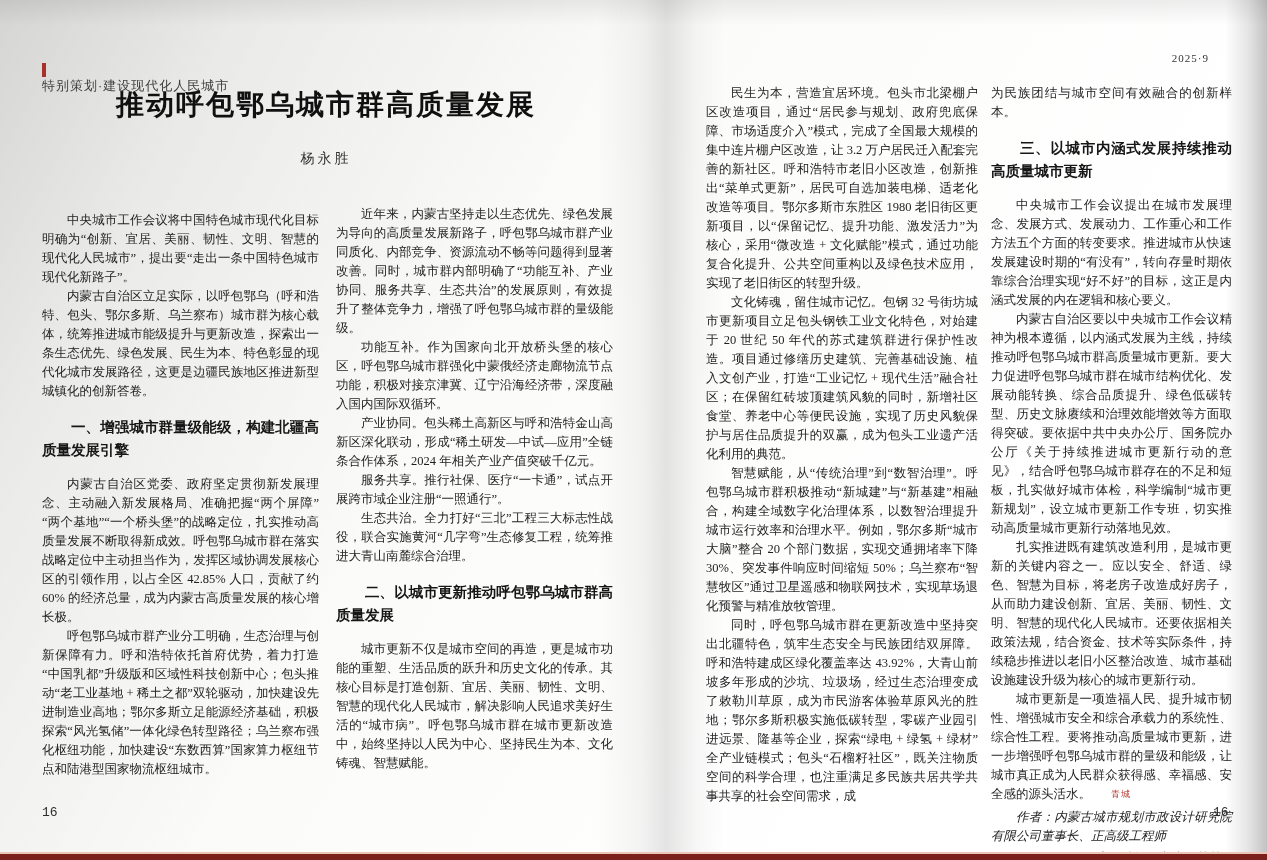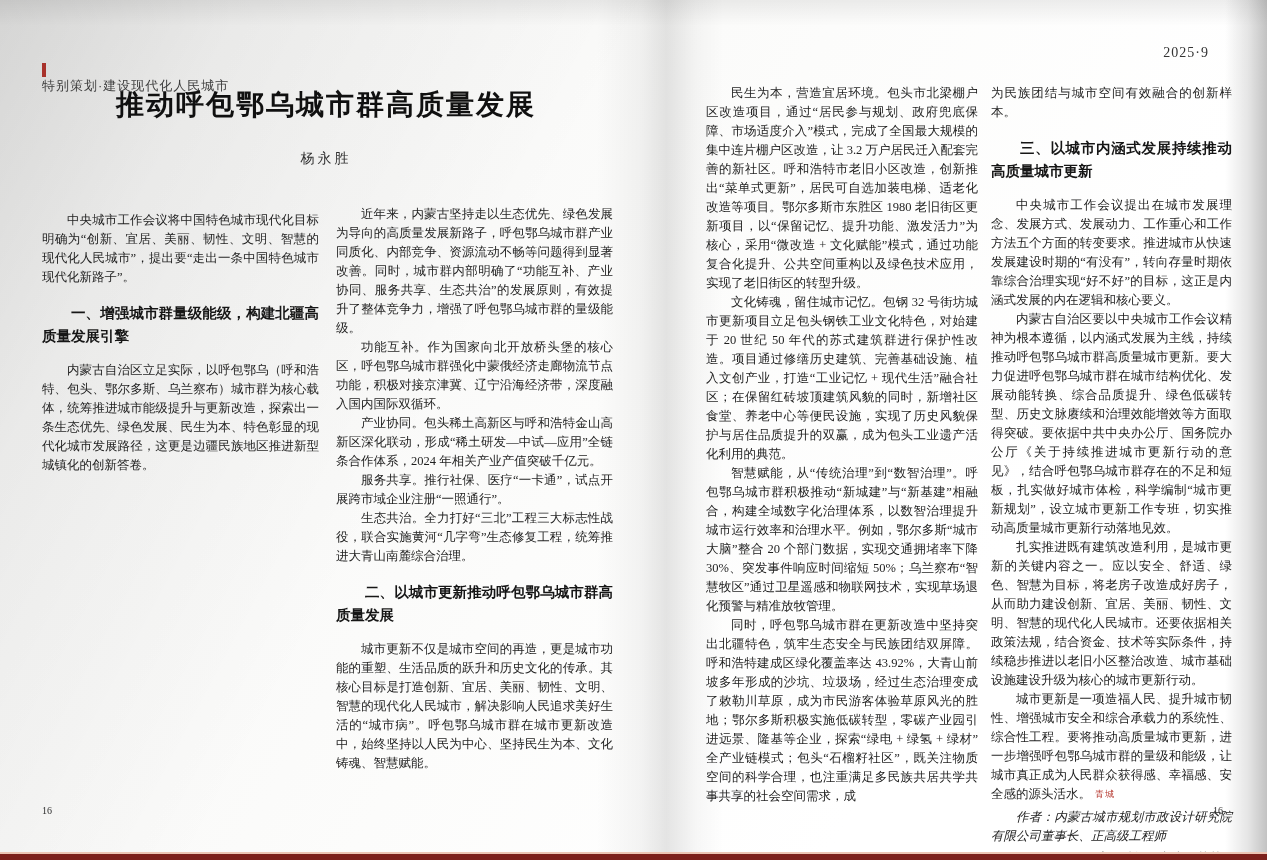--- a/index.html
+++ b/index.html
@@ -24,66 +24,68 @@
     background:linear-gradient(90deg, rgba(0,0,0,0) 0%, rgba(0,0,0,0.10) 55%, rgba(0,0,0,0.24) 100%);
   }
   .bottom-band{
     position:absolute;left:0;right:0;bottom:0;height:6px;
     background:#7c201b;border-top:2px solid #ecc5b4;
   }
   
   .kicker{position:absolute;left:42px;top:63px;display:flex;
     font-family:"Liberation Sans","DejaVu Sans",sans-serif;font-size:13px;color:#3d3d3d;letter-spacing:1px;flex-direction:column;}
   .kicker-bar{display:inline-block;width:4px;height:14px;background:#a8322b;margin-right:6px;}
-  .issue{position:absolute;right:58px;top:45px;font-size:14px;color:#333;letter-spacing:1px;}
+  .issue{position:absolute;right:58px;top:52px;font-size:11px;color:#333;letter-spacing:1px;}
   
   .title{position:absolute;left:40px;top:86px;width:572px;text-align:center;
     font-family:"Liberation Sans","DejaVu Sans",sans-serif;font-weight:bold;
     font-size:28px;color:#101010;letter-spacing:2px;}
   .author{position:absolute;left:40px;top:150px;width:572px;text-align:center;
     font-size:14px;color:#2f2f2f;letter-spacing:3px;}
   
   .col{position:absolute;font-size:12.5px;line-height:19px;color:#1e1e1e;}
   #col-0{left:42px;top:211px;width:277px;}
   #col-1{left:336px;top:205px;width:277px;}
   #col-2{left:706px;top:84px;width:272px;}
   #col-3{left:991px;top:84px;width:241px;}
   .blk{margin:0;}
   .blk.p{text-indent:2em;text-align:justify;}
   .blk.p.noindent{text-indent:0;}
   .blk.h{font-family:"Liberation Sans","DejaVu Sans",sans-serif;font-weight:bold;
     font-size:14.5px;line-height:23px;color:#161616;text-indent:2em;text-align:justify;
     margin:15px 0 13px 0;}
   .blk.note{font-style:italic;text-indent:2em;text-align:justify;margin-top:4px;color:#222;}
   .blk.note-right{font-style:italic;text-align:right;margin-top:3px;color:#222;}
-  .endmark{color:#b5372e;font-size:9px;letter-spacing:1px;margin-left:4px;vertical-align:1px;}
+  .endmark{color:#b5372e;font-size:9px;letter-spacing:1px;margin-left:20px;vertical-align:1px;}
   
-  .pagenum{position:absolute;font-size:10px;color:#2e2e2e;font-family:Liberation Serif, serif;}
+  .pagenum{position:absolute;font-size:13px;color:#2e2e2e;font-family:Liberation Mono, monospace;}
   #pagenum-left{left:42px;top:805px;}
   #pagenum-right{left:1213px;top:805px;}
 </style>
 </head>
 <body>
 
 <div id="spread">
 
   <div class="kicker">
     <span class="kicker-bar"></span>
     <span>特别策划·建设现代化人民城市</span>
   </div>
 
   <div class="issue">2025·9</div>
 
   <div class="title">推动呼包鄂乌城市群高质量发展</div>
   <div class="author">杨永胜</div>
 
   <div class="col" id="col-0">
       <div class="blk p">中央城市工作会议将中国特色城市现代化目标明确为“创新、宜居、美丽、韧性、文明、智慧的现代化人民城市”，提出要“走出一条中国特色城市现代化新路子”。</div>
+      <div class="blk p">内蒙古自治区立足实际，以呼包鄂乌（呼和浩特、包头、鄂尔多斯、乌兰察布）城市群为核心载体，统筹推进城市能级提升与更新改造，探索出一条生态优先、绿色发展、民生为本、特色彰显的现代化城市发展路径，这更是边疆民族地区推进新型城镇化的创新答卷。</div>
       <div class="blk h">一、增强城市群量级能级，构建北疆高质量发展引擎</div>
-      <div class="blk p">内蒙古自治区立足实际，以呼包鄂乌（呼和浩特、包头、鄂尔多斯、乌兰察布）城市群为核心载体，统筹推进城市能级提升与更新改造，探索出一条生态优先、绿色发展、民生为本、特色彰显的现代化城市发展路径，这更是边疆民族地区推进新型城镇化的创新答卷。</div>
+      <div class="blk p">内蒙古自治区党委、政府坚定贯彻新发展理念、主动融入新发展格局、准确把握“两个屏障”“两个基地”“一个桥头堡”的战略定位，扎实推动高质量发展不断取得新成效。呼包鄂乌城市群在落实战略定位中主动担当作为，发挥区域协调发展核心区的引领作用，以占全区 42.85% 人口，贡献了约 60% 的经济总量，成为内蒙古高质量发展的核心增长极。</div>
+      <div class="blk p">呼包鄂乌城市群产业分工明确，生态治理与创新保障有力。呼和浩特依托首府优势，着力打造“中国乳都”升级版和区域性科技创新中心；包头推动“老工业基地 + 稀土之都”双轮驱动，加快建设先进制造业高地；鄂尔多斯立足能源经济基础，积极探索“风光氢储”一体化绿色转型路径；乌兰察布强化枢纽功能，加快建设“东数西算”国家算力枢纽节点和陆港型国家物流枢纽城市。</div>
     </div>
   <div class="col" id="col-1">
       <div class="blk p">近年来，内蒙古坚持走以生态优先、绿色发展为导向的高质量发展新路子，呼包鄂乌城市群产业同质化、内部竞争、资源流动不畅等问题得到显著改善。同时，城市群内部明确了“功能互补、产业协同、服务共享、生态共治”的发展原则，有效提升了整体竞争力，增强了呼包鄂乌城市群的量级能级。</div>
       <div class="blk p">功能互补。作为国家向北开放桥头堡的核心区，呼包鄂乌城市群强化中蒙俄经济走廊物流节点功能，积极对接京津冀、辽宁沿海经济带，深度融入国内国际双循环。</div>
       <div class="blk p">产业协同。包头稀土高新区与呼和浩特金山高新区深化联动，形成“稀土研发—中试—应用”全链条合作体系，2024 年相关产业产值突破千亿元。</div>
       <div class="blk p">服务共享。推行社保、医疗“一卡通”，试点开展跨市域企业注册“一照通行”。</div>
       <div class="blk p">生态共治。全力打好“三北”工程三大标志性战役，联合实施黄河“几字弯”生态修复工程，统筹推进大青山南麓综合治理。</div>
       <div class="blk h">二、以城市更新推动呼包鄂乌城市群高质量发展</div>
       <div class="blk p">城市更新不仅是城市空间的再造，更是城市功能的重塑、生活品质的跃升和历史文化的传承。其核心目标是打造创新、宜居、美丽、韧性、文明、智慧的现代化人民城市，解决影响人民追求美好生活的“城市病”。呼包鄂乌城市群在城市更新改造中，始终坚持以人民为中心、坚持民生为本、文化铸魂、智慧赋能。</div>
     </div>

